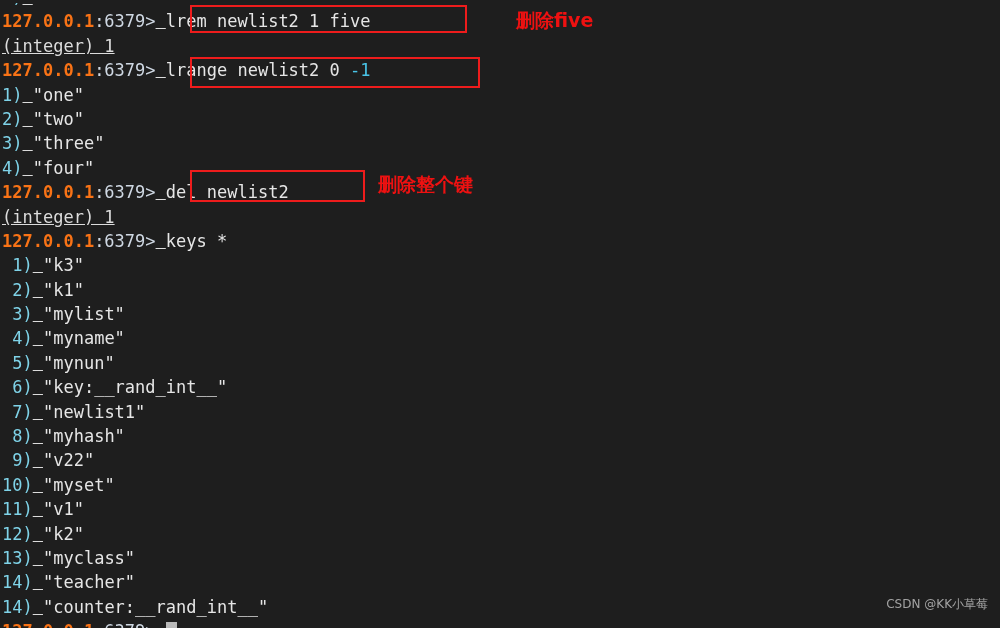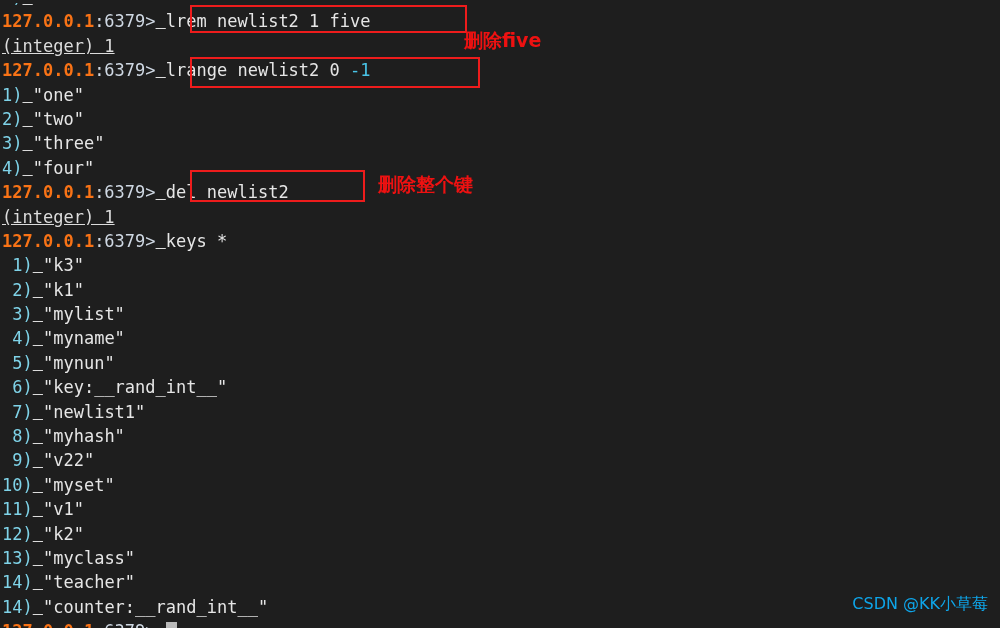--- a/index.html
+++ b/index.html
@@ -58,23 +58,23 @@
     color: #ee1111;
     font-family: "DejaVu Sans", "Liberation Sans", sans-serif;
     font-weight: bold;
     font-size: 19px;
     white-space: pre;
   }
   .watermark {
     position: absolute;
     right: 12px;
     bottom: 12px;
-    color: #0ea5e9;
+    color: #a3a3a3;
     font-family: "DejaVu Sans", "Liberation Sans", sans-serif;
-    font-size: 16px;
+    font-size: 12px;
     white-space: pre;
   }
   .clip-top {
     position: absolute;
     left: 0; top: 0;
     width: 1000px; height: 3px;
     background: #1e1e1e;
   }
 </style>
 </head>
@@ -122,18 +122,18 @@
     <div class="line"><span class="host">127.0.0.1</span><span class="port">:6379&gt;</span><span class="plain"> </span><span class="cursor"></span></div>
 
   </div>
 
   <div class="clip-top"></div>
 
   <div class="annobox" style="left:190px; top:5px; width:277px; height:28px;"></div>
   <div class="annobox" style="left:190px; top:57px; width:290px; height:31px;"></div>
   <div class="annobox" style="left:190px; top:170px; width:175px; height:32px;"></div>
 
-  <div class="annotext" style="left:464px; top:8px;margin-top:20px;">删除five</div>
+  <div class="annotext" style="left:516px; top:8px;">删除five</div>
   <div class="annotext" style="left:378px; top:172px;text-align:right;">删除整个键</div>
 
   <div class="watermark">CSDN @KK小草莓</div>
 
 </div>
 
 </body></html>

